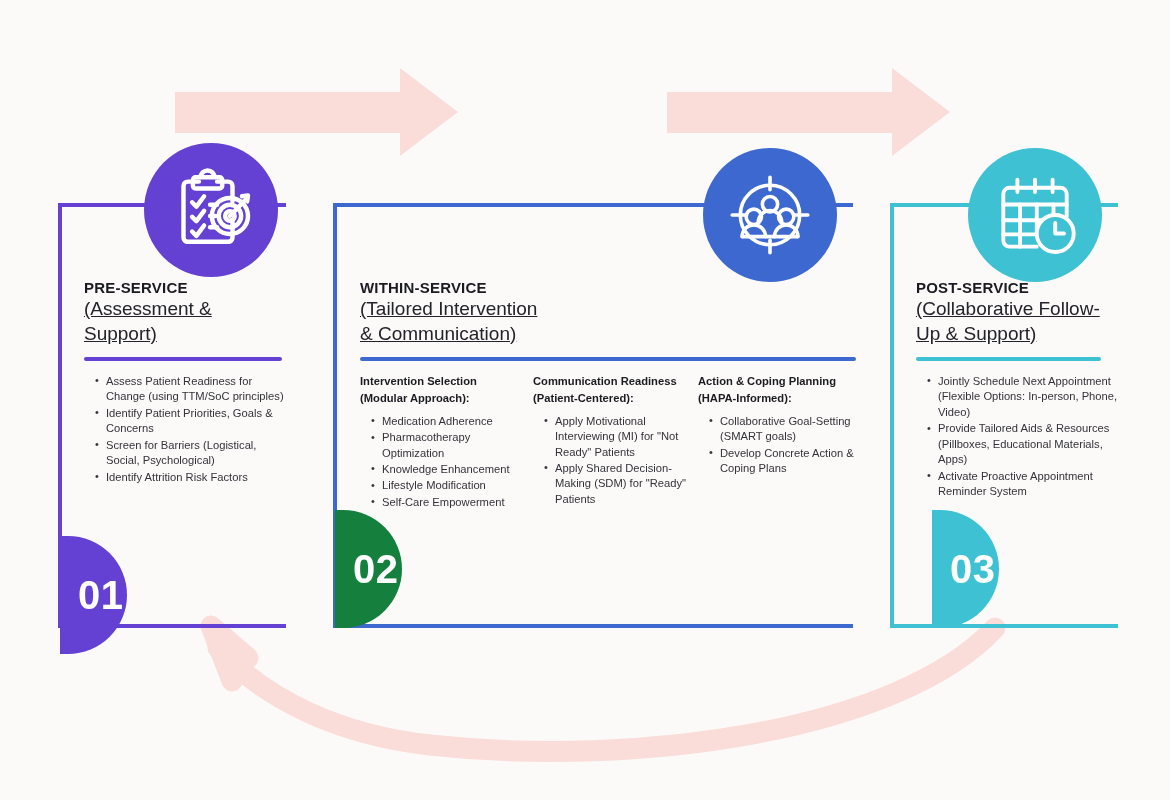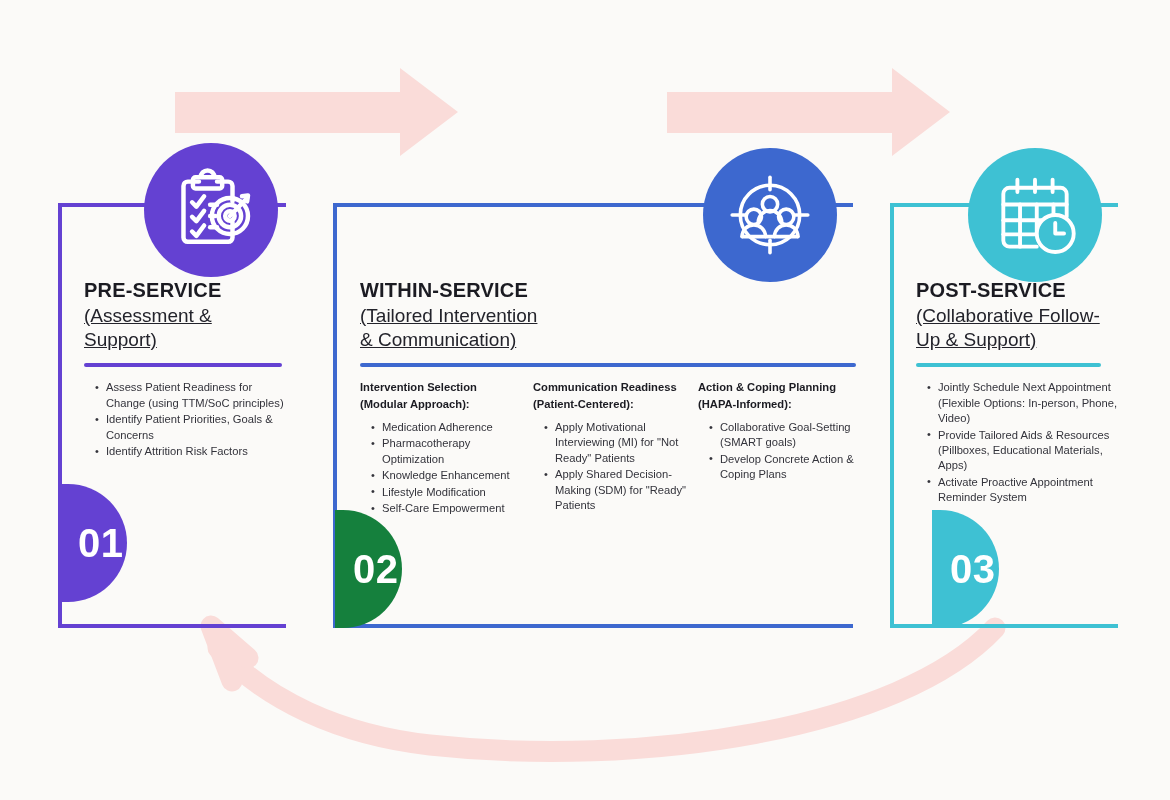--- a/index.html
+++ b/index.html
@@ -37,21 +37,21 @@
     border-style: solid;
     border-width: 4px;
     border-right: none;
     background: transparent;
   }
   .card-body {
     position: absolute;
     box-sizing: border-box;
   }
   .stage-title {
-    font-size: 20px;
+    font-size: 15px;
     font-weight: bold;
     color: #1B1B22;
     letter-spacing: 0.2px;
     line-height: 1.28;
     margin: 0;
   }
   .stage-sub {
     font-size: 19px;
     font-weight: normal;
     color: #23232B;
@@ -152,20 +152,21 @@
 
     <div class="card" style="left:58px; top:203px; width:228px; height:425px; border-color:#6441D2;"></div>
     <div class="card-body" style="left:84px; top:278px; width:205px;">
       <div class="stage-title">PRE-SERVICE</div>
       <div class="stage-sub">(Assessment &amp;</div>
       <div class="stage-sub">Support)</div>
       <div class="divider" style="background:#6441D2; width:198px;"></div>
       <ul class="bullets" style="width:200px;">
         <li>Assess Patient Readiness for Change (using TTM/SoC principles)</li>
         <li>Identify Patient Priorities, Goals &amp; Concerns</li>
+        <li>Screen for Barriers (Logistical, Social, Psychological)</li>
         <li>Identify Attrition Risk Factors</li>
       </ul>
     </div>
 
     <div class="card" style="left:333px; top:203px; width:520px; height:425px; border-color:#3D68CF;"></div>
     <div class="card-body" style="left:360px; top:278px; width:500px;">
       <div class="stage-title">WITHIN-SERVICE</div>
       <div class="stage-sub">(Tailored Intervention</div>
       <div class="stage-sub">&amp; Communication)</div>
       <div class="divider" style="background:#3D68CF; width:496px;"></div>
@@ -213,21 +214,21 @@
       <ul class="bullets" style="width:196px;">
         <li>Jointly Schedule Next Appointment (Flexible Options: In-person, Phone, Video)</li>
         <li>Provide Tailored Aids &amp; Resources (Pillboxes, Educational Materials, Apps)</li>
         <li>Activate Proactive Appointment Reminder System</li>
       </ul>
     </div>
 
   </div>
 
   <div class="layer" id="badge-layer">
-    <div class="badge" style="left:60px; top:484px; width:67px; height:118px; background:#6441D2;text-align:center;">
+    <div class="badge" style="left:60px; top:536px; width:67px; height:118px; background:#6441D2;text-align:center;">
       <span>01</span>
     </div>
     <div class="badge" style="left:335px; top:510px; width:67px; height:118px; background:#15803d;">
       <span>02</span>
     </div>
     <div class="badge" style="left:932px; top:510px; width:67px; height:118px; background:#3EC1D3;">
       <span>03</span>
     </div>
   </div>
 

